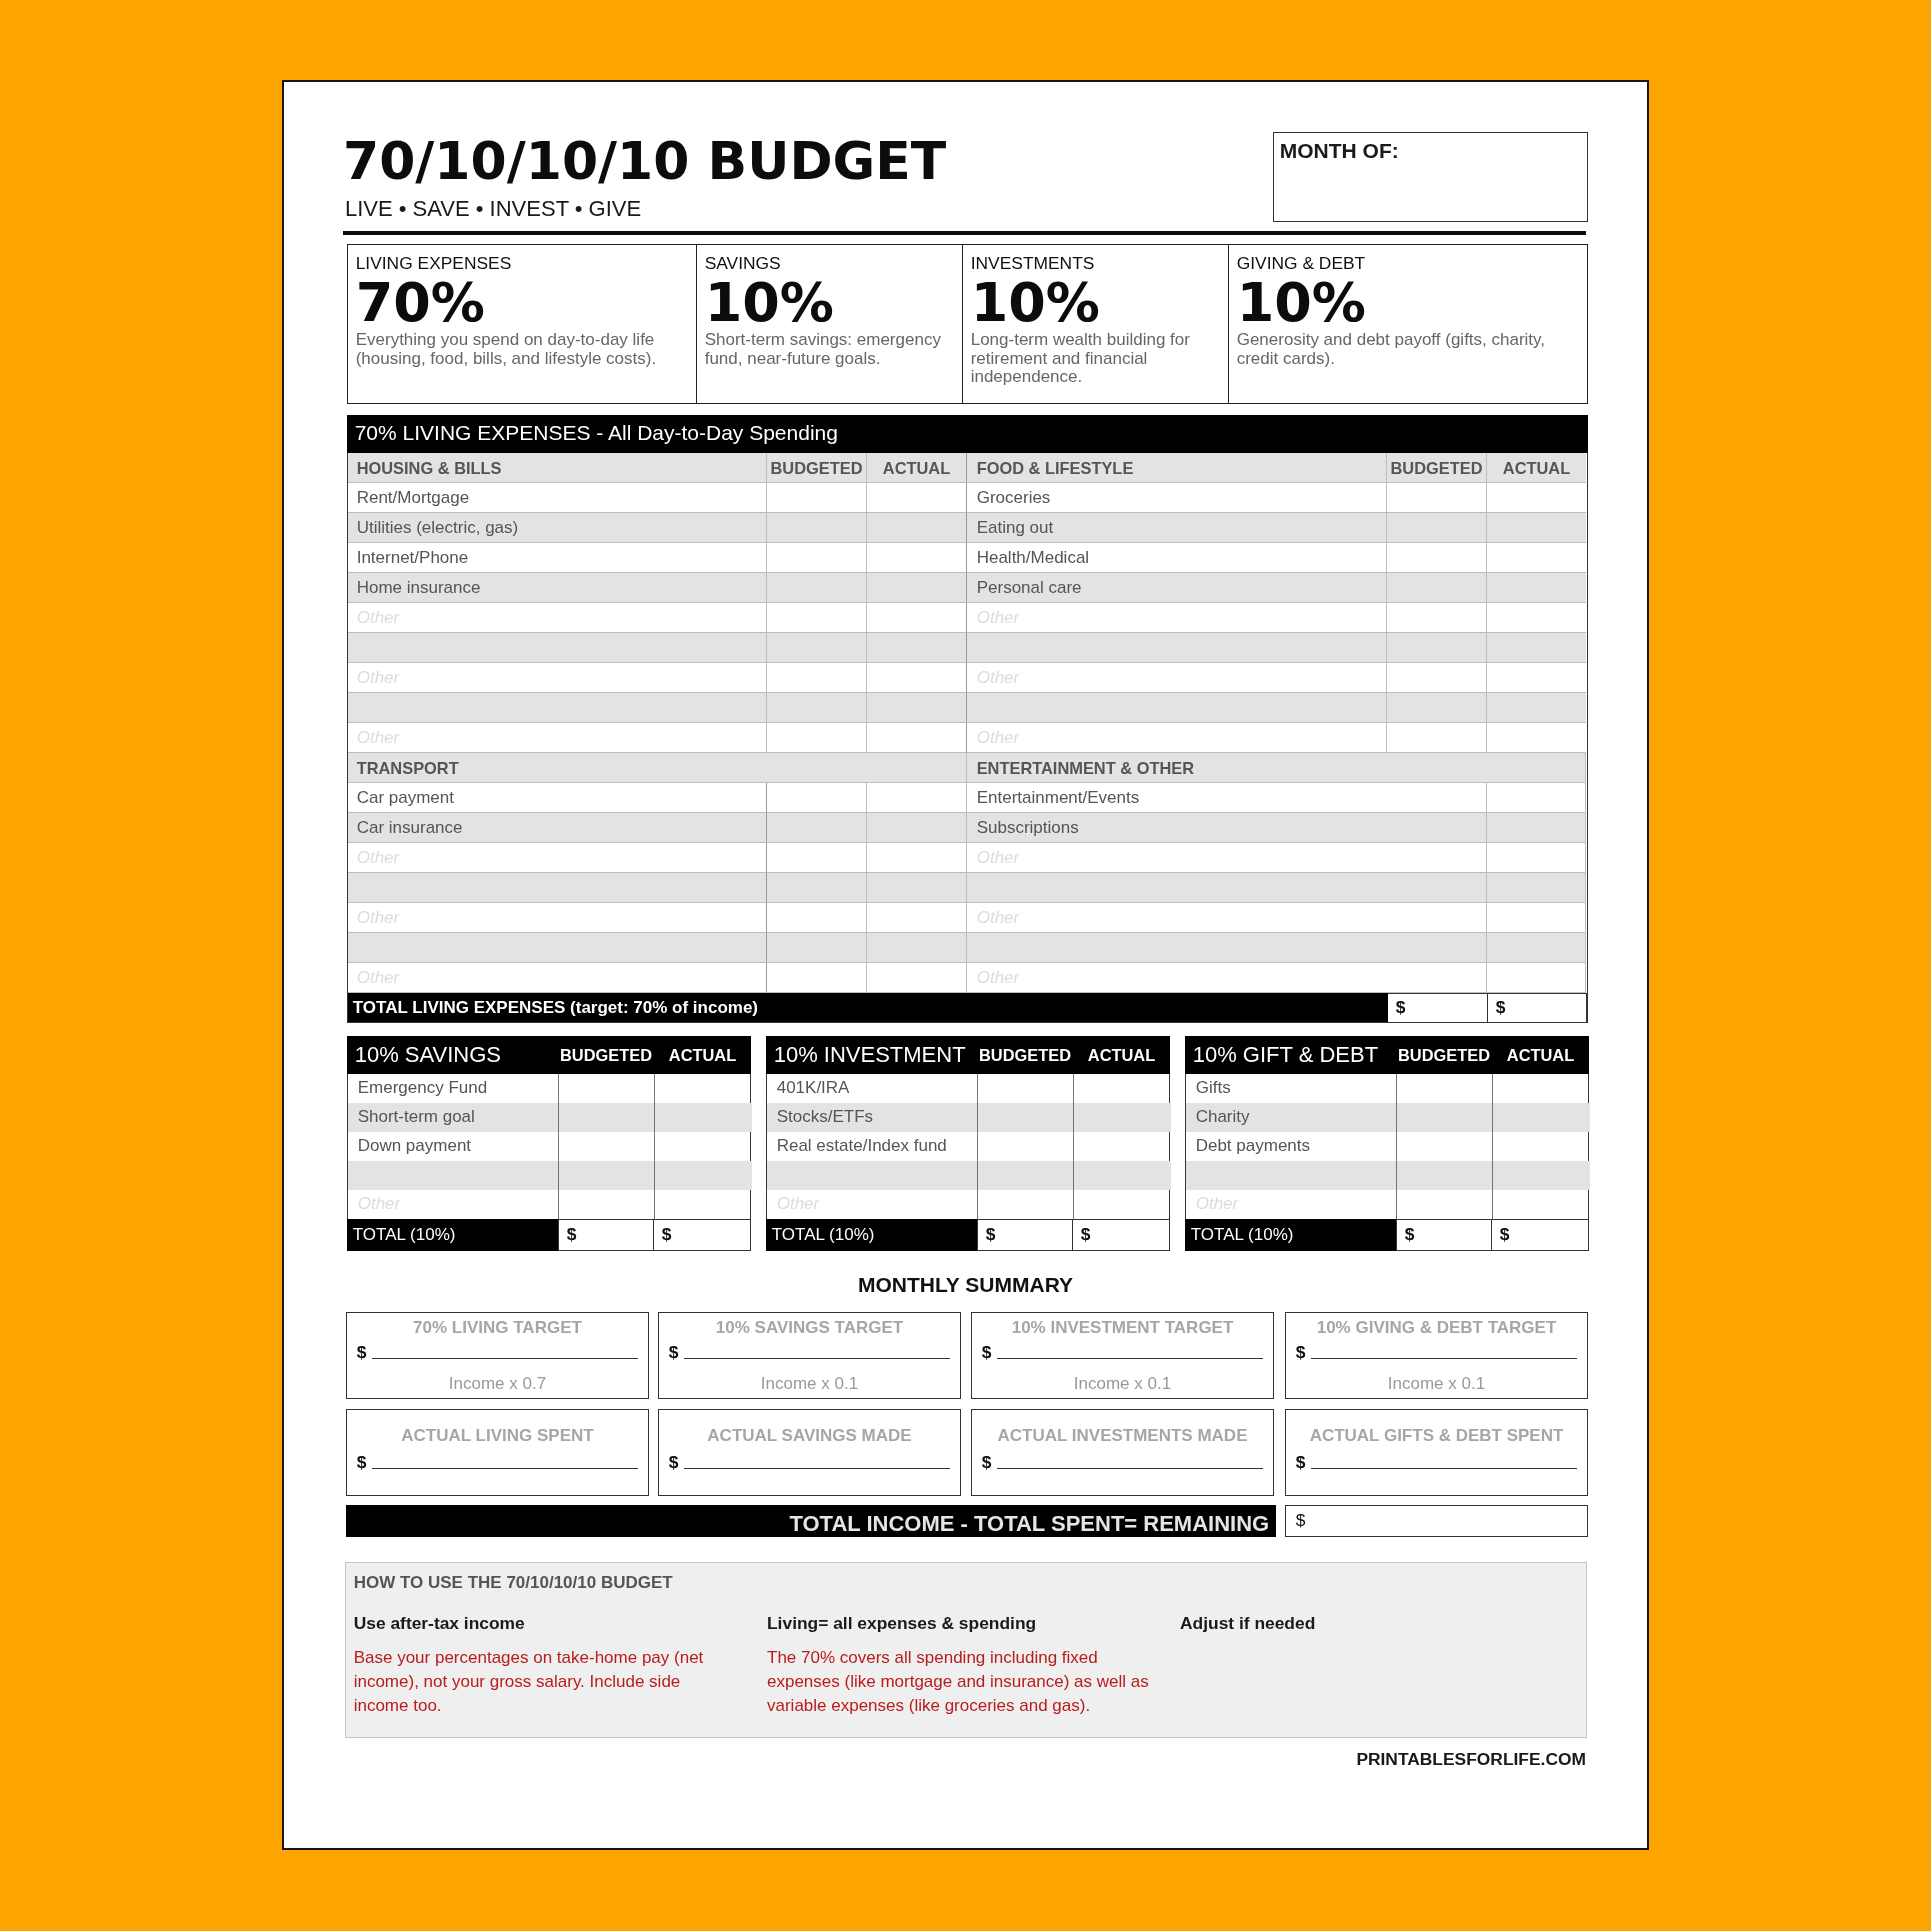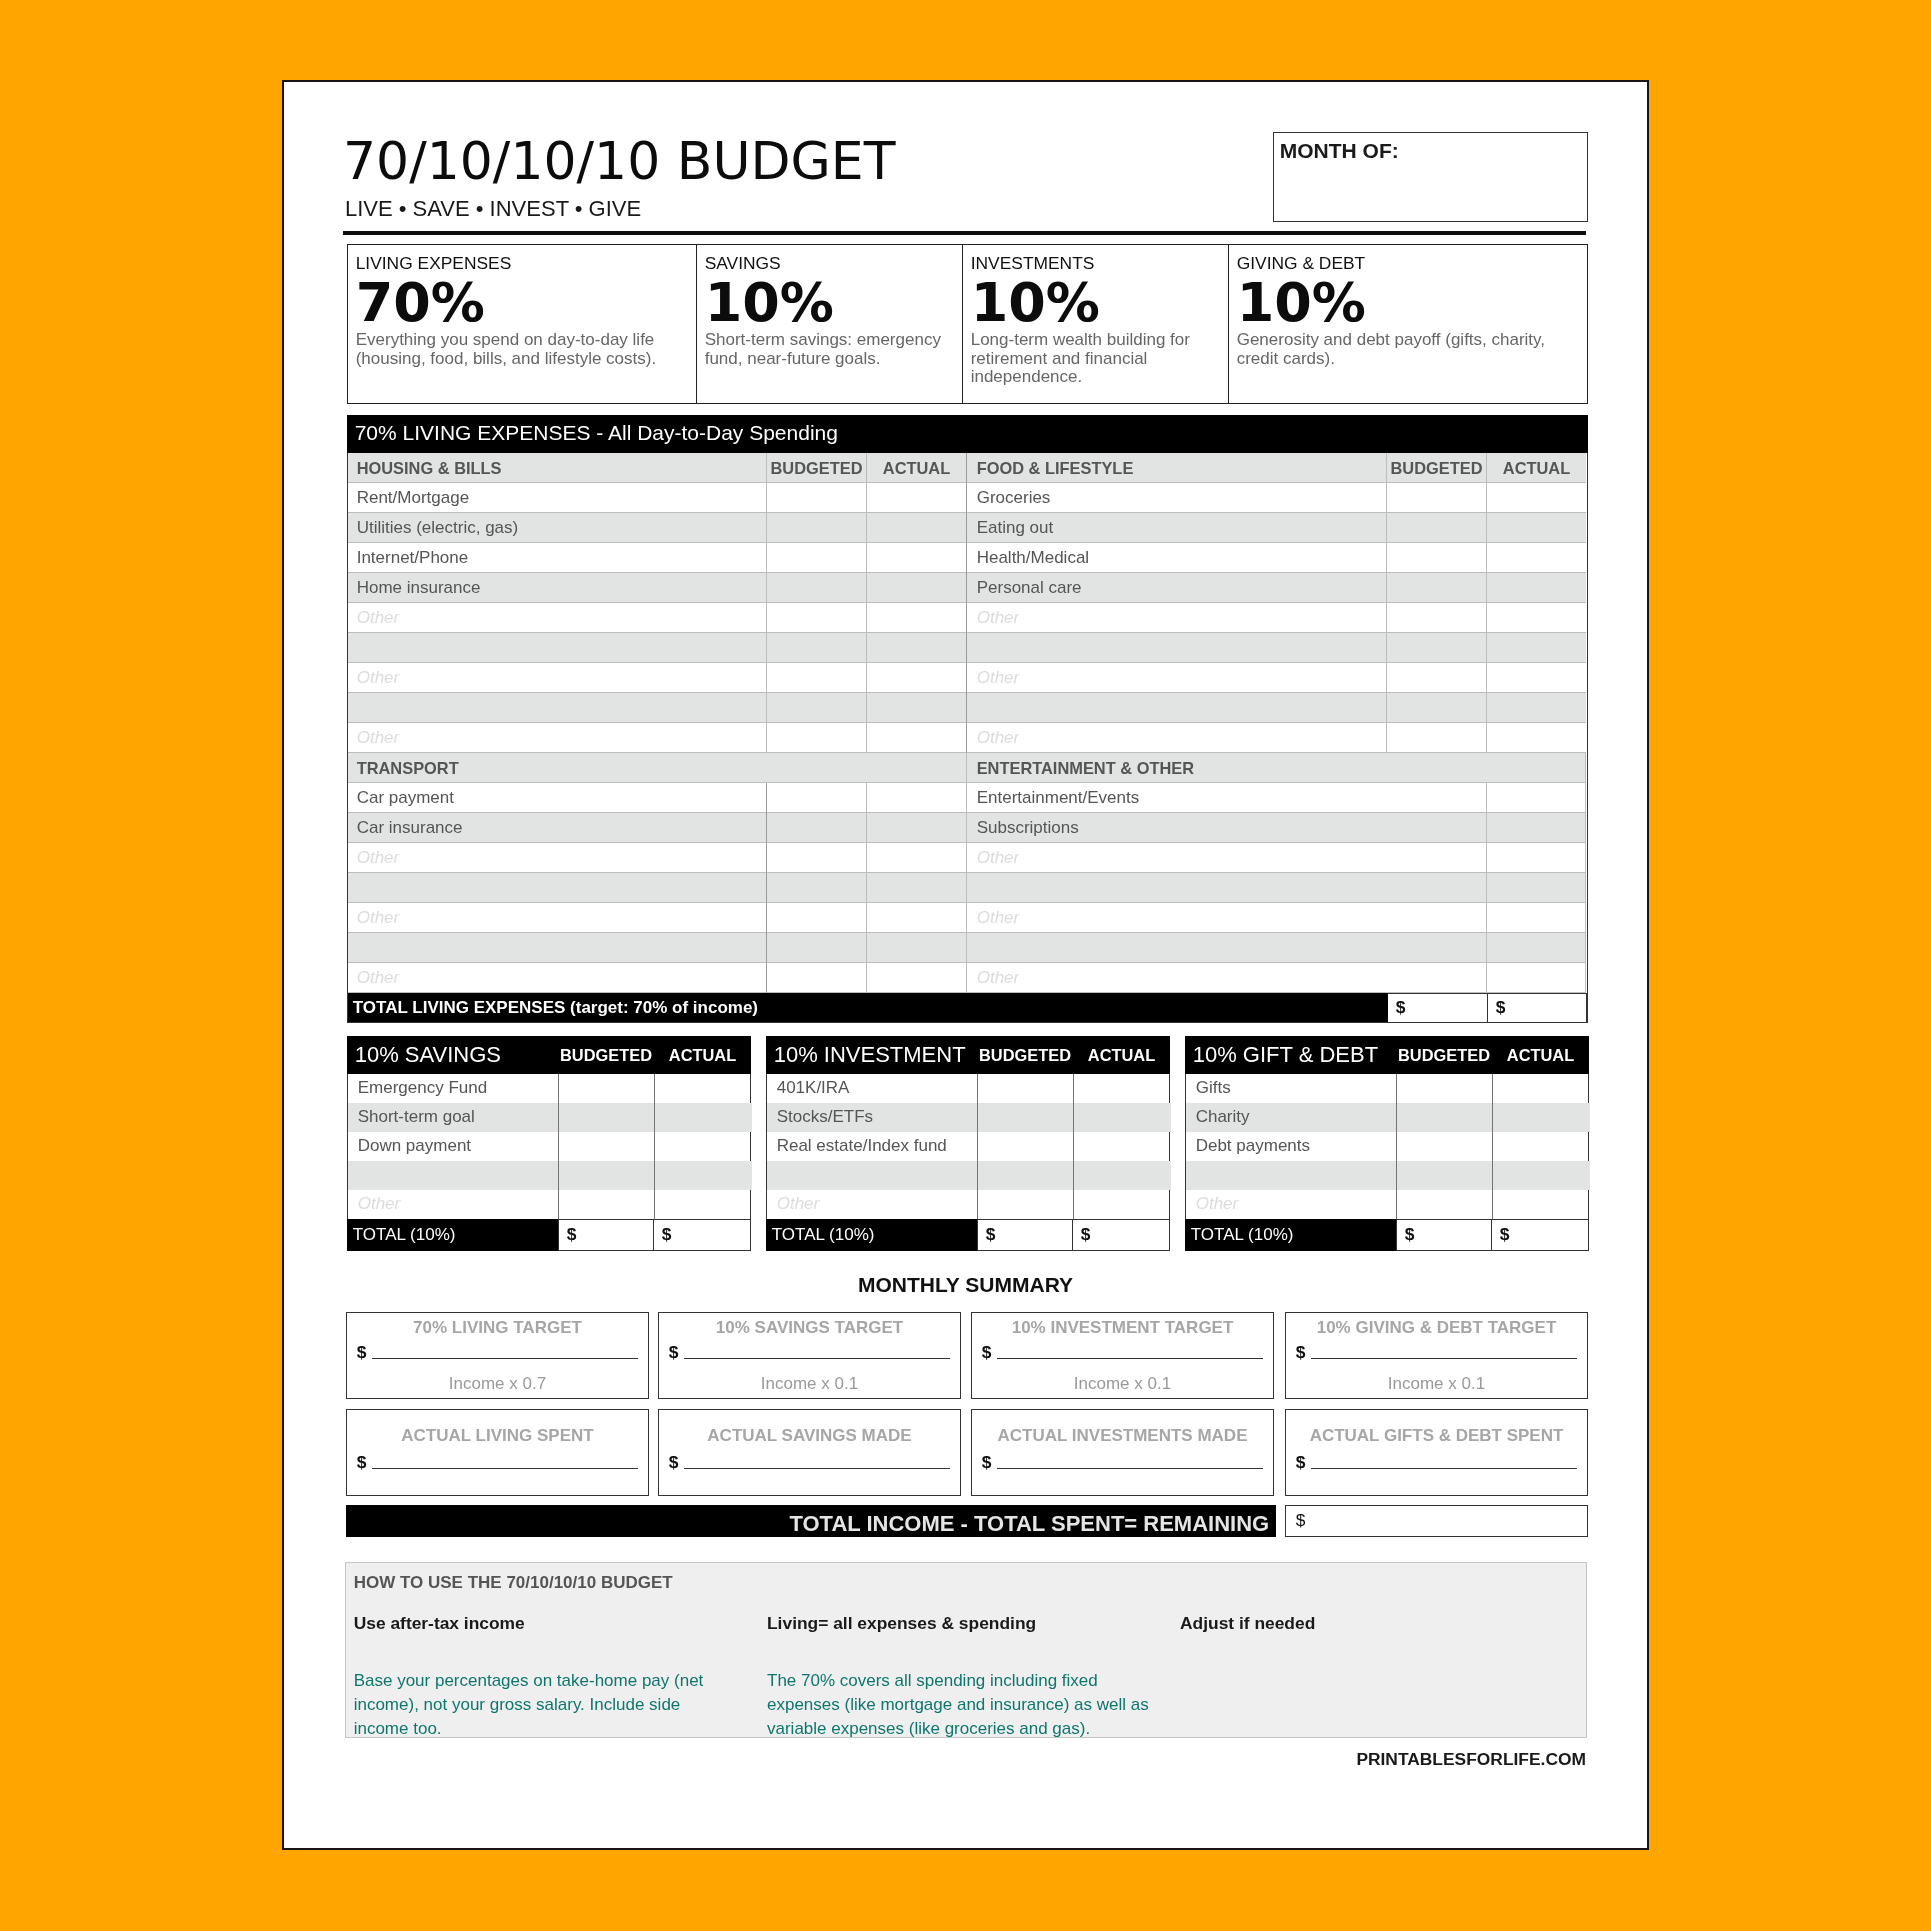--- a/index.html
+++ b/index.html
@@ -2,21 +2,21 @@
 <html><head>
 <meta charset="utf-8">
 <style>
   * { box-sizing: border-box; margin: 0; padding: 0; }
   html, body { width: 1931px; height: 1931px; background: #ffa500; overflow: hidden; }
   body { position: relative; font-family: "Liberation Sans", "DejaVu Sans", sans-serif; color: #111; }
 
   .page { position: absolute; left: 282px; top: 80px; width: 1367px; height: 1770px; background: #fff; border: 2.9px solid #1a1414; }
 
   
-  .title { position: absolute; left: 343px; top: 131px; font-family: "DejaVu Sans", sans-serif; font-weight: normal; font-size: 52px; letter-spacing: 0px; color: #0c0c0c; }
+  .title { position: absolute; left: 343px; top: 131px; font-family: "DejaVu Sans", sans-serif; font-weight: bold; font-size: 52px; letter-spacing: 0px; color: #0c0c0c; }
   .subtitle { position: absolute; left: 345px; top: 196px; font-size: 22px; color: #1a1a1a; }
   .month-box { position: absolute; left: 1273px; top: 132px; width: 315px; height: 90px; border: 1.9px solid #333; }
   .month-box .lbl { position: absolute; left: 5.8px; top: 5.8px; font-weight: bold; font-size: 21px; color: #1a1a1a; }
   .rule { position: absolute; left: 343px; top: 231px; width: 1243px; height: 3.9px; background: #0c0c0c; }
 
   
   .cats { position: absolute; left: 347px; top: 244px; width: 1241px; height: 160px; border: 1.9px solid #222; display: flex; }
   .cat { position: relative; border-right: 1.9px solid #222; padding: 7.7px 7.7px; }
   .cat:last-child { border-right: none; }
   .cat .name { font-size: 17.4px; color: #111; font-weight: normal; }
@@ -63,21 +63,21 @@
   .sbox .line span.u { flex: 1; border-bottom: 1.9px solid #333; margin-left: 5.8px; margin-bottom: 3.9px; }
   .sbox .note { position: absolute; bottom: 3.9px; width: 100%; text-align: center; font-size: 17px; color: #999; }
   .remain { position: absolute; left: 346px; top: 1505px; width: 930px; height: 32px; background: #000; color: #e5e5e5; text-align: right; font-size: 22px; padding: 5.8px 6.8px; font-weight: bold; }
   .remain-val { position: absolute; left: 1285px; top: 1505px; width: 303px; height: 32px; border: 1.9px solid #333; font-size: 17.4px; padding: 3.9px 9.7px; }
 
   
   .howto { position: absolute; left: 345px; top: 1562px; width: 1242px; height: 176px; background: #efefef; border: 1.9px solid #c6c6c6; }
   .howto .hh { position: absolute; left: 7.7px; top: 9.7px; font-weight: bold; font-size: 17px; color: #555; }
   .howto .col { position: absolute; top: 50px; width: 386px; }
   .howto .col .ch { font-weight: bold; font-size: 17.4px; color: #1a1a1a; }
-  .howto .col .cb { font-size: 17px; line-height: 24px; color: #0f766e; margin-top: 35px; }
+  .howto .col .cb { font-size: 17px; line-height: 24px; color: #b91c1c; margin-top: 12px; }
   .footer { position: absolute; right: 345px; top: 1749px; font-weight: bold; font-size: 17.4px; color: #1a1a1a; text-align: center; }
 </style>
 </head>
 <body>
 
 <div class="page"></div>
 
 <div class="title">70/10/10/10 BUDGET</div>
 <div class="subtitle">LIVE • SAVE • INVEST • GIVE</div>
 <div class="month-box">

